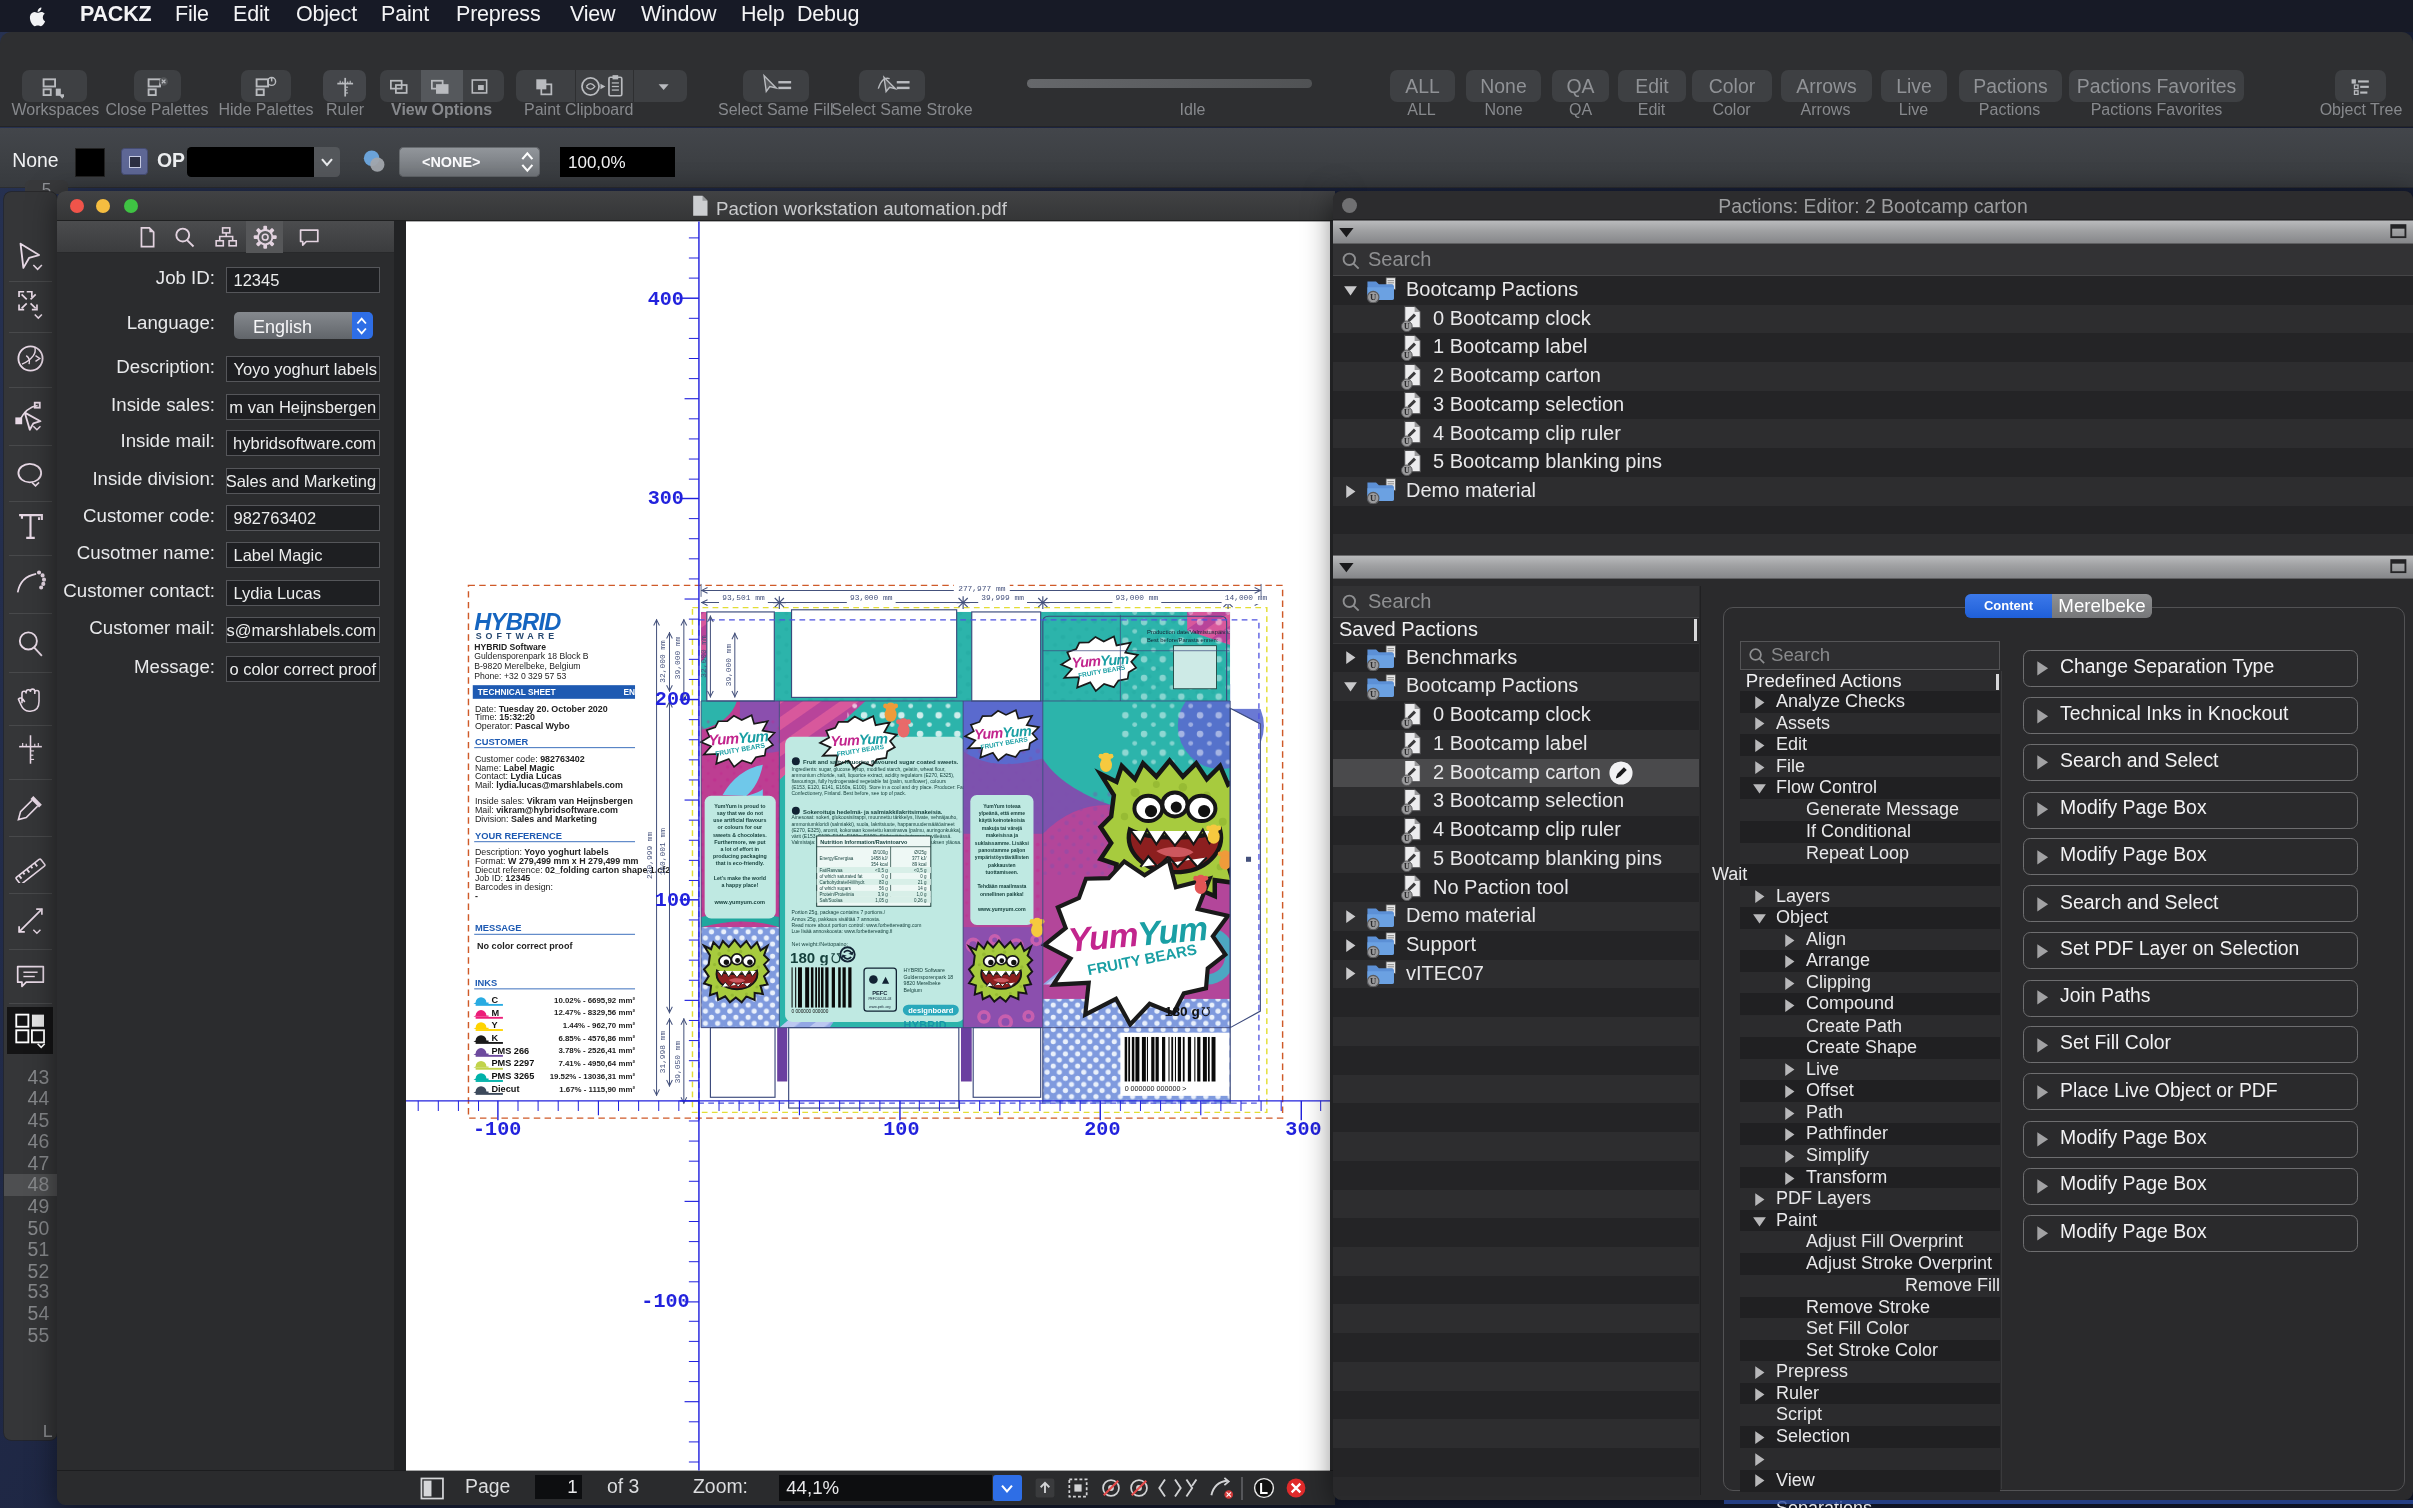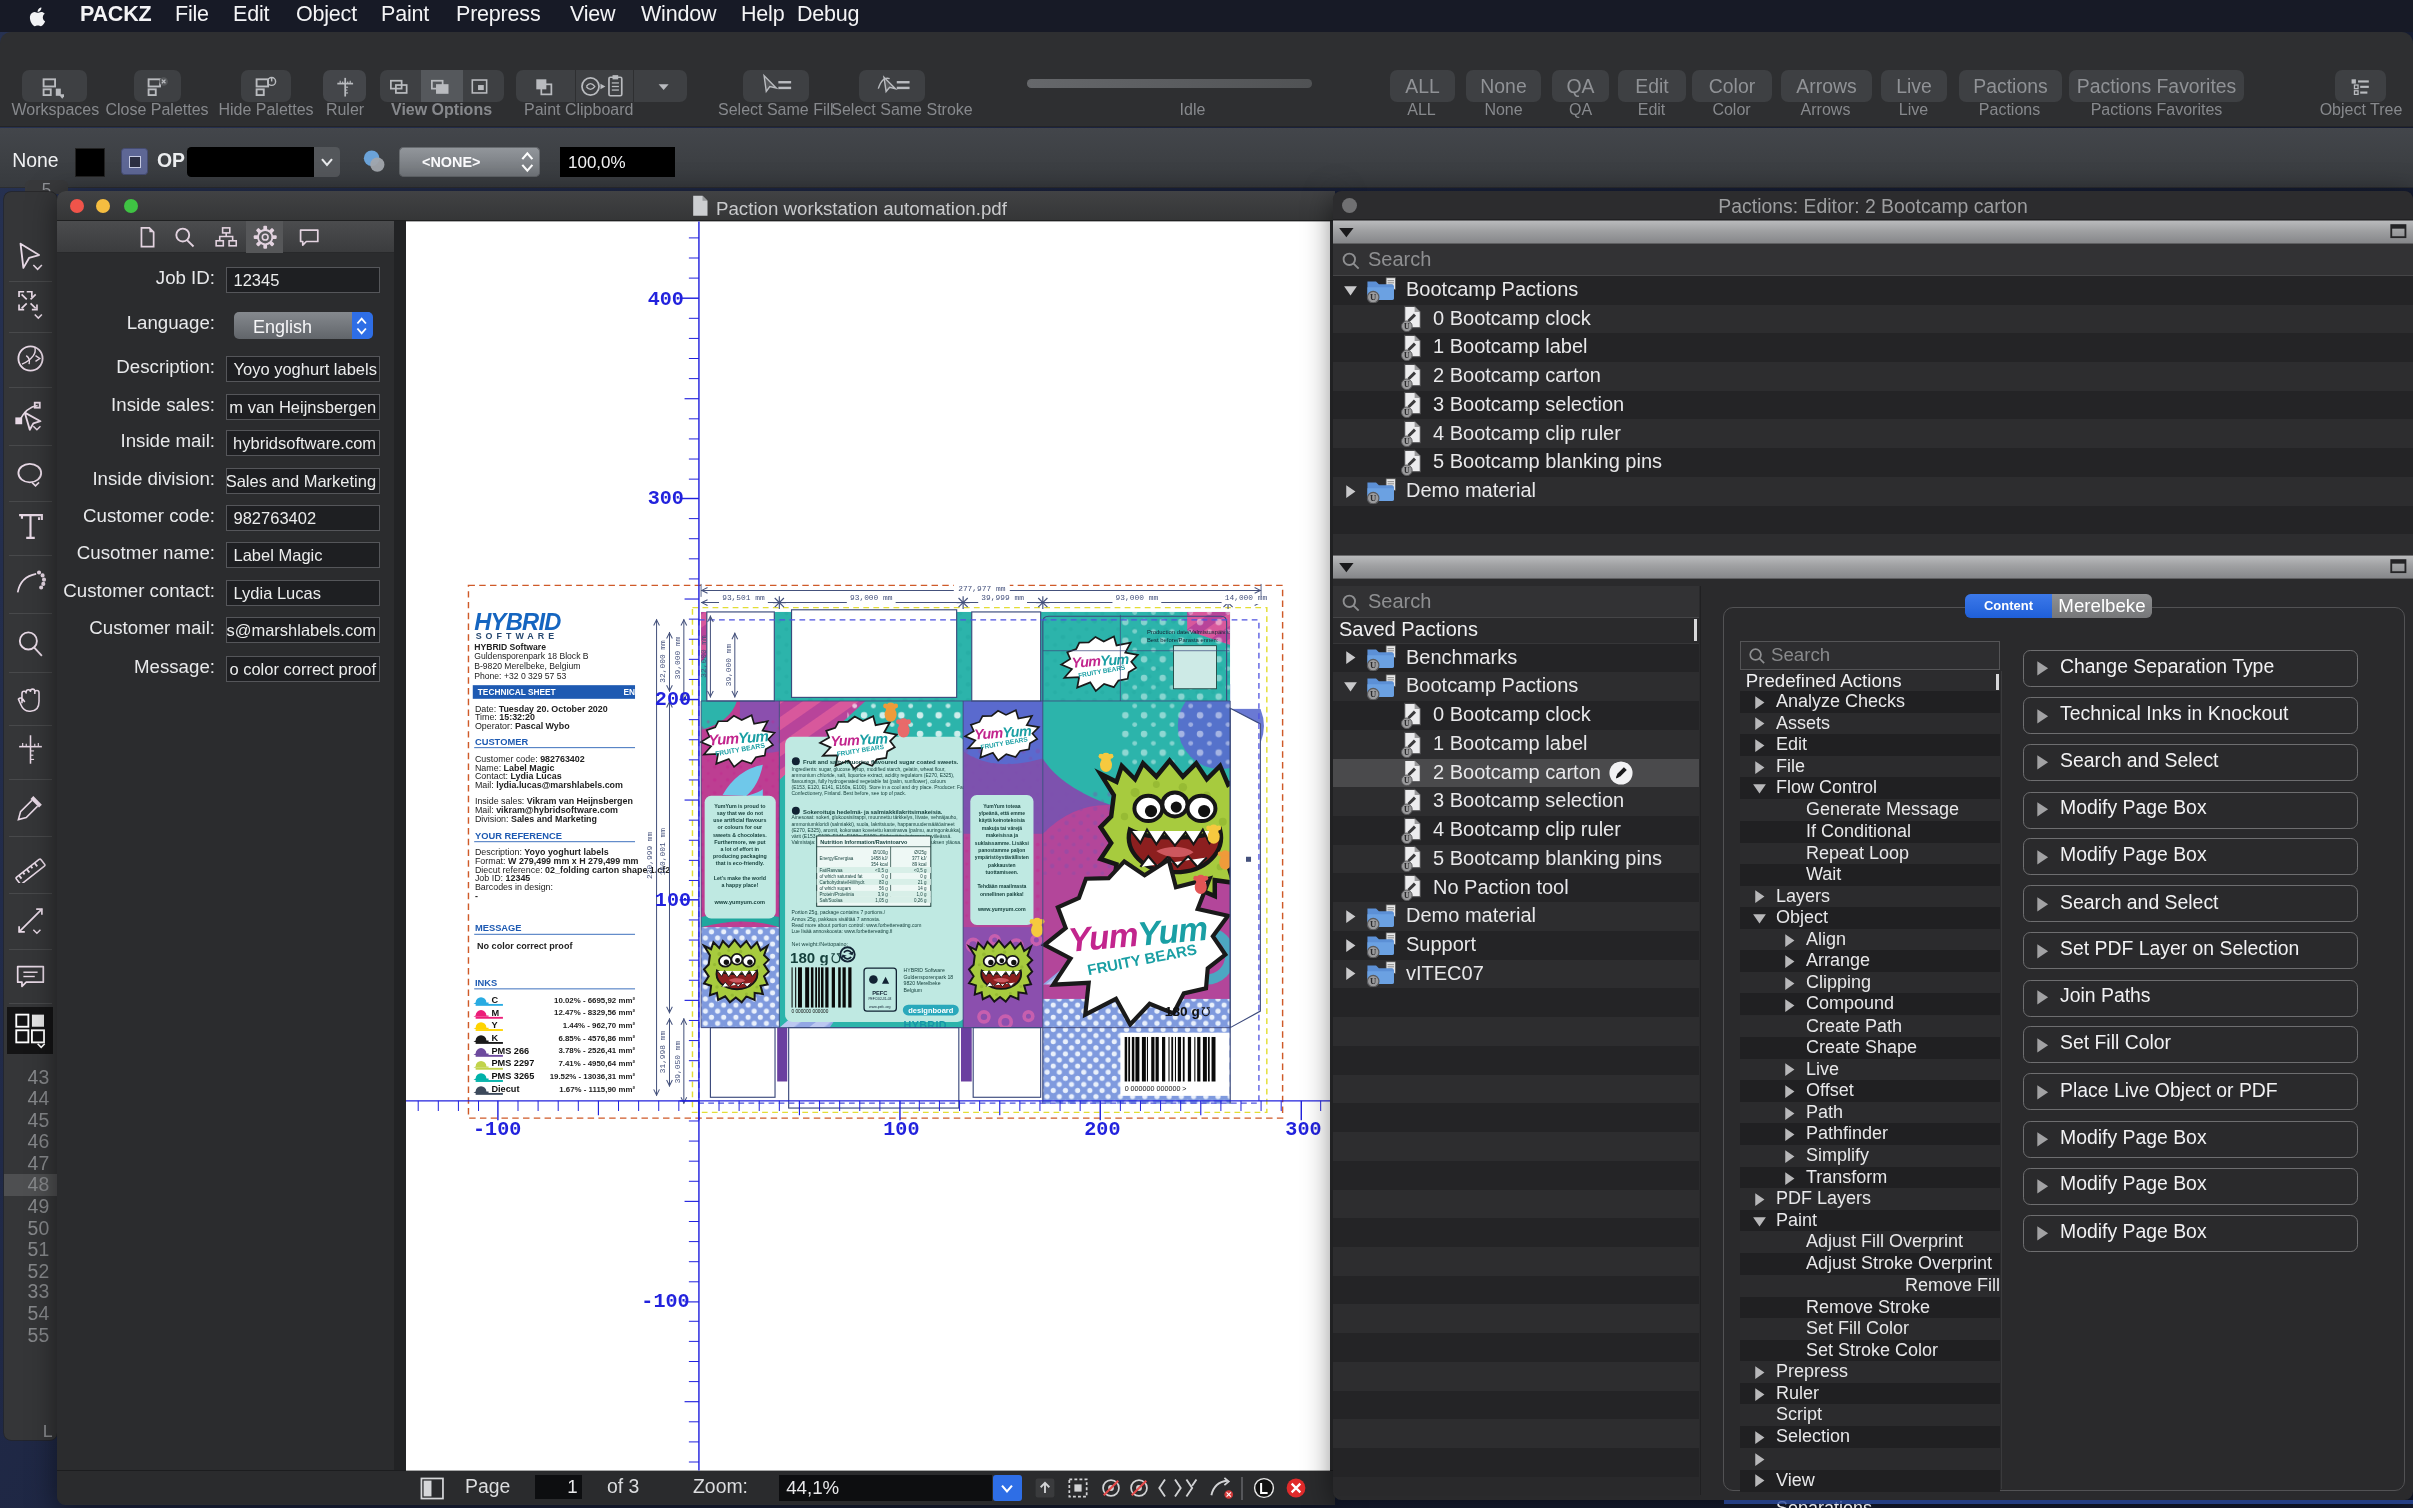--- a/index.html
+++ b/index.html
@@ -276,21 +276,21 @@
 <div class="abs" style="left:7.2px;top:1088px;width:42px;height:21.5px;color:#87898c;font-size:19.4px;text-align:right;line-height:21.5px;">44</div>
 <div class="abs" style="left:7.2px;top:1110px;width:42px;height:21.5px;color:#87898c;font-size:19.4px;text-align:right;line-height:21.5px;">45</div>
 <div class="abs" style="left:7.2px;top:1131px;width:42px;height:21.5px;color:#87898c;font-size:19.4px;text-align:right;line-height:21.5px;">46</div>
 <div class="abs" style="left:7.2px;top:1153px;width:42px;height:21.5px;color:#87898c;font-size:19.4px;text-align:right;line-height:21.5px;">47</div>
 <div class="abs" style="left:3.6px;top:1174px;width:53px;height:21.5px;background:#4e4f51;"></div>
 <div class="abs" style="left:7.2px;top:1174px;width:42px;height:21.5px;color:#87898c;font-size:19.4px;text-align:right;line-height:21.5px;">48</div>
 <div class="abs" style="left:7.2px;top:1196px;width:42px;height:21.5px;color:#87898c;font-size:19.4px;text-align:right;line-height:21.5px;">49</div>
 <div class="abs" style="left:7.2px;top:1218px;width:42px;height:21.5px;color:#87898c;font-size:19.4px;text-align:right;line-height:21.5px;">50</div>
 <div class="abs" style="left:7.2px;top:1239px;width:42px;height:21.5px;color:#87898c;font-size:19.4px;text-align:right;line-height:21.5px;">51</div>
 <div class="abs" style="left:7.2px;top:1261px;width:42px;height:21.5px;color:#87898c;font-size:19.4px;text-align:right;line-height:21.5px;">52</div>
-<div class="abs" style="left:7.2px;top:1281px;width:42px;height:21.5px;color:#87898c;font-size:19.4px;text-align:right;line-height:21.5px;">33</div>
+<div class="abs" style="left:7.2px;top:1281px;width:42px;height:21.5px;color:#87898c;font-size:19.4px;text-align:right;line-height:21.5px;">53</div>
 <div class="abs" style="left:7.2px;top:1303px;width:42px;height:21.5px;color:#87898c;font-size:19.4px;text-align:right;line-height:21.5px;">54</div>
 <div class="abs" style="left:7.2px;top:1325px;width:42px;height:21.5px;color:#87898c;font-size:19.4px;text-align:right;line-height:21.5px;">55</div>
 <div class="abs" style="left:42px;top:1421px;color:#87898c;font-size:18.7px;font-family:'Liberation Mono',monospace;">L:</div>
 <div class="abs" style="left:57px;top:191px;width:1278px;height:1314px;background:#2b2c2e;border-radius:8.6px 0 0 8.6px;box-shadow:0 5.7px 29px rgba(0,0,0,0.5);"></div>
 <div class="abs" style="left:57px;top:191px;width:1278px;height:29.5px;background:linear-gradient(180deg,#414244,#353637);border-radius:8.6px 0 0 0;border-bottom:0.7px solid #1f2021;"></div>
 <div class="abs" style="left:70px;top:199px;width:14.4px;height:14.4px;border-radius:50%;background:#f0544a;"></div>
 <div class="abs" style="left:96px;top:199px;width:14.4px;height:14.4px;border-radius:50%;background:#f5bd40;"></div>
 <div class="abs" style="left:124px;top:199px;width:14.4px;height:14.4px;border-radius:50%;background:#3fc343;"></div>
 <svg class="abs" style="left:691px;top:195px;" width="18.7" height="21.5" viewBox="0 0 26 30">
       <path d="M3 1 h13 l7 7 v21 h-20 z" fill="#ccced1"></path>
@@ -1391,21 +1391,21 @@
       <path d="M3 6 h18 l-9 13z" fill="#b8b8ba"></path>
     </svg>
 <div class="abs" style="left:1776px;top:777px;width:224px;height:21.5px;font-size:18px;color:#e8e8ea;line-height:21.5px;white-space:nowrap;overflow:hidden;">Flow Control</div>
 <div class="abs" style="left:1740px;top:799px;width:260px;height:21.5px;background:#2b2b2d;"></div>
 <div class="abs" style="left:1806px;top:799px;width:194px;height:21.5px;font-size:18px;color:#e8e8ea;line-height:21.5px;white-space:nowrap;overflow:hidden;">Generate Message</div>
 <div class="abs" style="left:1740px;top:821px;width:260px;height:21.5px;background:#202022;"></div>
 <div class="abs" style="left:1806px;top:821px;width:194px;height:21.5px;font-size:18px;color:#e8e8ea;line-height:21.5px;white-space:nowrap;overflow:hidden;">If Conditional</div>
 <div class="abs" style="left:1740px;top:843px;width:260px;height:21.5px;background:#2b2b2d;"></div>
 <div class="abs" style="left:1806px;top:843px;width:194px;height:21.5px;font-size:18px;color:#e8e8ea;line-height:21.5px;white-space:nowrap;overflow:hidden;">Repeat Loop</div>
 <div class="abs" style="left:1740px;top:864px;width:260px;height:21.5px;background:#202022;"></div>
-<div class="abs" style="left:1806px;top:864px;width:194px;height:21.5px;font-size:18px;color:#e8e8ea;line-height:21.5px;white-space:nowrap;overflow:hidden;">Wait</div>
+<div class="abs" style="left:1712px;top:864px;width:194px;height:21.5px;font-size:18px;color:#e8e8ea;line-height:21.5px;white-space:nowrap;overflow:hidden;">Wait</div>
 <div class="abs" style="left:1740px;top:886px;width:260px;height:21.5px;background:#2b2b2d;"></div>
 <svg class="abs" style="left:1751px;top:888px;" width="17" height="17" viewBox="0 0 24 24">
       <path d="M6 3 v18 l13-9z" fill="#b8b8ba"></path>
     </svg>
 <div class="abs" style="left:1776px;top:886px;width:224px;height:21.5px;font-size:18px;color:#e8e8ea;line-height:21.5px;white-space:nowrap;overflow:hidden;">Layers</div>
 <div class="abs" style="left:1740px;top:907px;width:260px;height:21.5px;background:#202022;"></div>
 <svg class="abs" style="left:1751px;top:910px;" width="17" height="17" viewBox="0 0 24 24">
       <path d="M3 6 h18 l-9 13z" fill="#b8b8ba"></path>
     </svg>
 <div class="abs" style="left:1776px;top:907px;width:224px;height:21.5px;font-size:18px;color:#e8e8ea;line-height:21.5px;white-space:nowrap;overflow:hidden;">Object</div>

